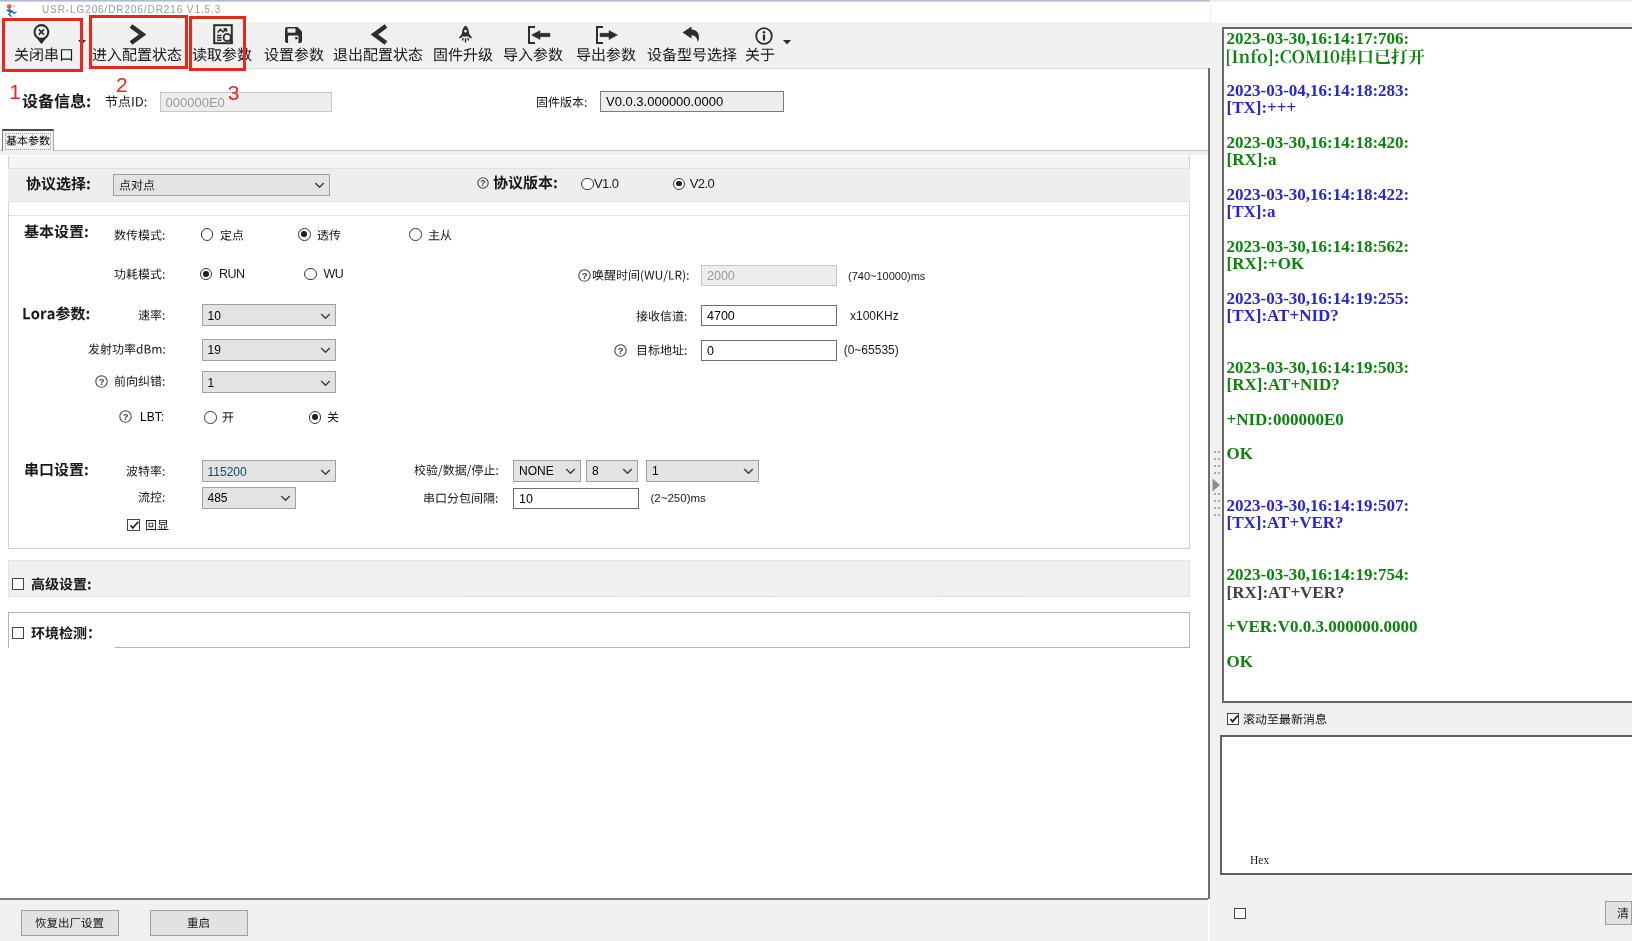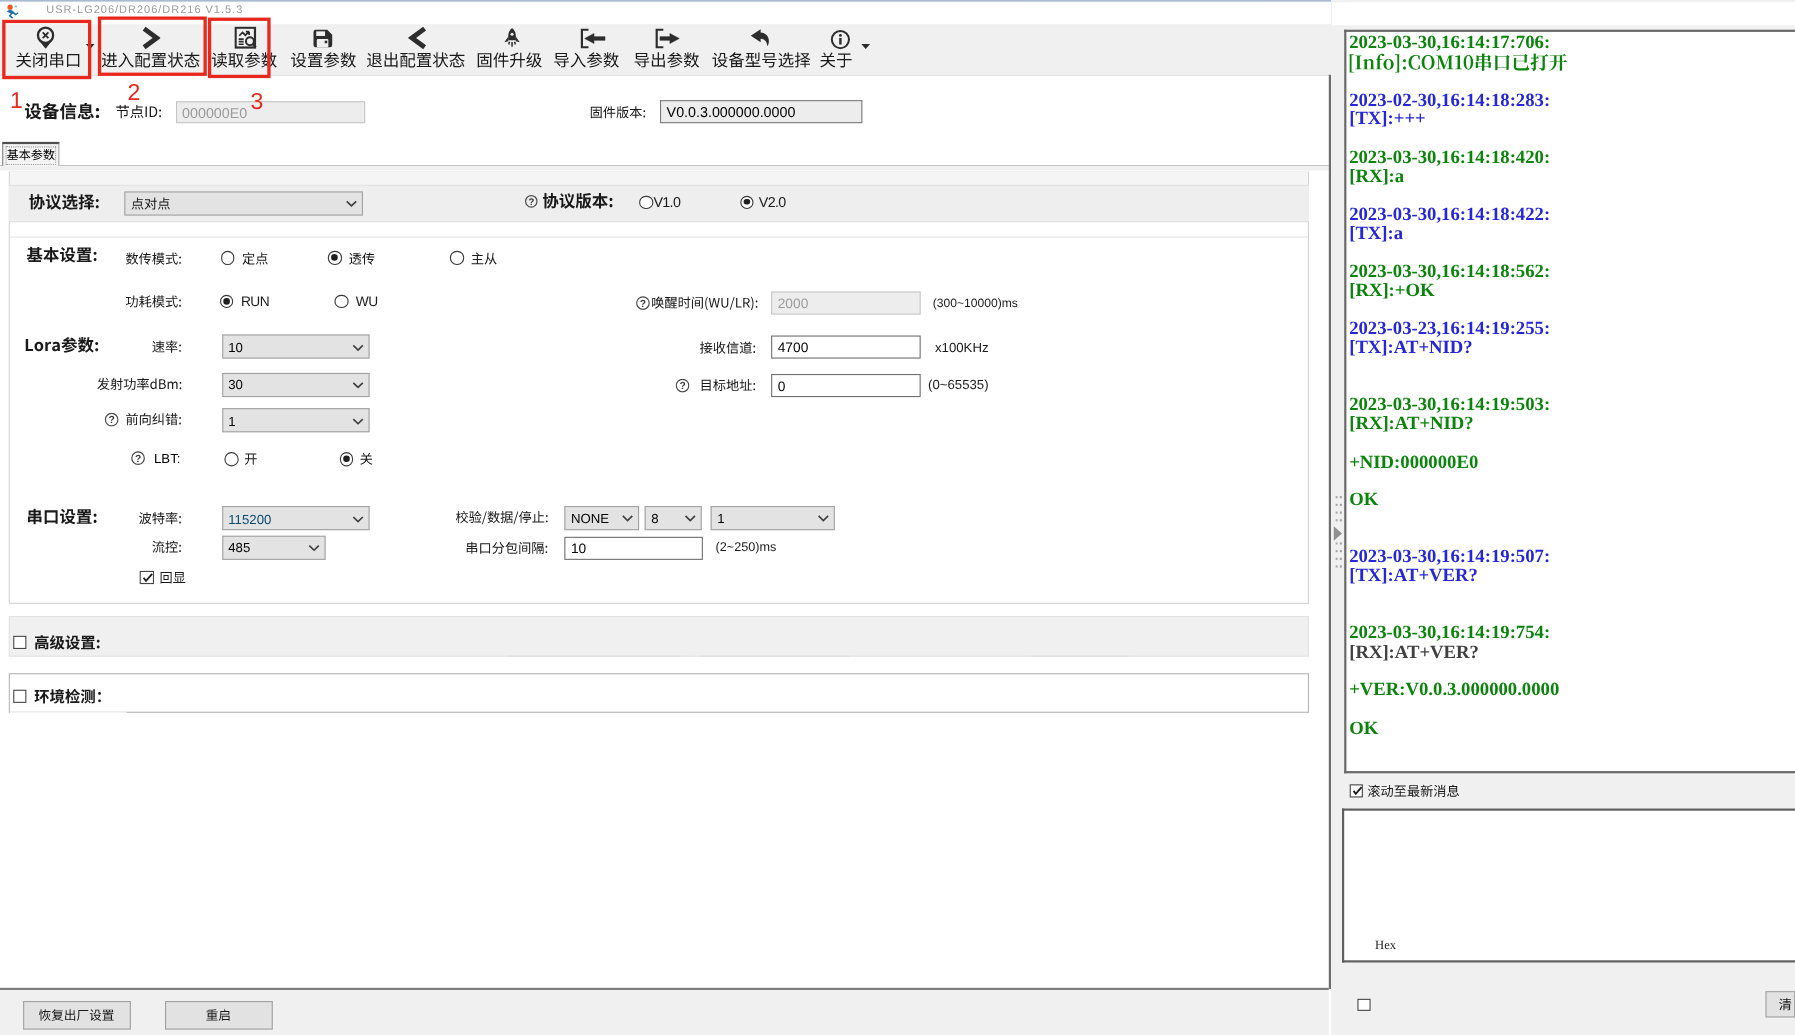--- a/index.html
+++ b/index.html
@@ -191,21 +191,21 @@
 <div class="abs" style="left:323.5px;top:266.3px;font:12.5px 'Liberation Sans';line-height:16px;color:#1a1a1a;letter-spacing:-0.5px;white-space:nowrap">WU</div>
 <svg class="abs" style="left:577.5px;top:268.5px" width="13.0" height="13.0">
     <circle cx="6.5" cy="6.5" r="5.7" fill="none" stroke="#4a4a4a" stroke-width="1.1"></circle>
     <text x="6.5" y="9.9" text-anchor="middle" font-family="Liberation Sans" font-size="9.4" font-weight="bold" fill="#3a3a3a">?</text>
   </svg>
 <div class="abs" style="left:592px;top:269.0px"><svg width="98" height="15" viewBox="0 -10.6 98 15">
       <path d="M0.9 -8.7V-0.7H1.7V-1.9H3.7V-8.7ZM1.7 -7.9H2.9V-2.7H1.7ZM6.4 -8.3H8.9C8.6 -7.8 8.3 -7.4 7.9 -7H5.5C5.9 -7.4 6.2 -7.8 6.4 -8.3ZM4.1 -3.5V-2.7H6.9C6.5 -1.7 5.5 -0.6 3.4 0.3C3.6 0.5 3.9 0.8 4 1C6 0 7.1 -1.1 7.6 -2.2C8.4 -0.8 9.6 0.3 11 0.9C11.1 0.7 11.4 0.4 11.6 0.2C10.1 -0.3 8.9 -1.4 8.2 -2.7H11.3V-3.5H10.5V-7H9C9.4 -7.5 9.9 -8.1 10.2 -8.7L9.6 -9.1L9.4 -9H6.9C7.1 -9.3 7.2 -9.6 7.4 -9.9L6.5 -10.1C6 -9.1 5.2 -7.8 4.1 -6.9C4.3 -6.7 4.5 -6.4 4.7 -6.2L4.9 -6.5V-3.5ZM5.8 -3.5V-6.3H7.3V-5.1C7.3 -4.6 7.3 -4 7.2 -3.5ZM9.6 -3.5H8C8.2 -4 8.2 -4.6 8.2 -5.1V-6.3H9.6ZM19 -6.2V-7.2H22.1V-6.2ZM19 -7.9V-8.9H22.1V-7.9ZM23 -9.6H18.2V-5.4H23ZM16 -4.4V-6.5H16.8V-4.2C16.8 -4.2 16.7 -4.2 16.6 -4.2C16.5 -4.2 16.2 -4.2 16.2 -4.2C16 -4.2 16 -4.2 16 -4.4ZM14.8 -5.6V-6.5H15.4V-4.4C15.4 -3.8 15.6 -3.7 16.1 -3.7C16.2 -3.7 16.6 -3.7 16.7 -3.7H16.8V-2.6H13.5V-3.6C13.6 -3.5 13.8 -3.4 13.8 -3.3C14.6 -3.9 14.8 -4.9 14.8 -5.6ZM14.2 -6.5V-5.6C14.2 -5 14.1 -4.3 13.5 -3.7V-6.5ZM15.5 -8.8V-7.3H14.8V-8.8ZM23.6 -0.1H21.1V-1.5H23V-2.2H21.1V-3.4H23.2V-4.1H21.1V-5.2H20.2V-4.1H19.1C19.2 -4.4 19.4 -4.8 19.4 -5.1L18.7 -5.2C18.5 -4.3 18.1 -3.5 17.5 -2.8V-7.3H16.1V-8.8H17.6V-9.6H12.6V-8.8H14.1V-7.3H12.8V0.9H13.5V0.1H16.8V0.7H17.5V-2.7C17.7 -2.6 18 -2.4 18.1 -2.3C18.3 -2.6 18.6 -3 18.8 -3.4H20.2V-2.2H18.3V-1.5H20.2V-0.1H17.8V0.7H23.6ZM13.5 -0.7V-1.9H16.8V-0.7ZM29.7 -5.4C30.3 -4.5 31.1 -3.2 31.5 -2.5L32.3 -3C31.9 -3.7 31.1 -4.9 30.4 -5.8ZM27.9 -4.8V-2.1H25.8V-4.8ZM27.9 -5.6H25.8V-8.3H27.9ZM25 -9.1V-0.3H25.8V-1.3H28.7V-9.1ZM33.2 -10V-7.7H29.3V-6.8H33.2V-0.4C33.2 -0.2 33.1 -0.1 32.8 -0.1C32.6 -0 31.7 -0 30.7 -0.1C30.9 0.2 31 0.6 31.1 0.8C32.3 0.8 33 0.8 33.5 0.7C33.9 0.5 34.1 0.3 34.1 -0.4V-6.8H35.5V-7.7H34.1V-10ZM37.1 -7.4V1H38V-7.4ZM37.3 -9.5C37.8 -9 38.4 -8.2 38.7 -7.7L39.5 -8.2C39.2 -8.7 38.5 -9.4 38 -9.9ZM40.5 -3.5H43.4V-1.9H40.5ZM40.5 -5.9H43.4V-4.3H40.5ZM39.7 -6.6V-1.2H44.3V-6.6ZM40.2 -9.4V-8.6H46V-0.1C46 0 46 0.1 45.8 0.1C45.7 0.1 45.2 0.1 44.7 0.1C44.8 0.3 44.9 0.7 45 0.9C45.7 0.9 46.2 0.9 46.5 0.8C46.8 0.6 47 0.4 47 -0.1V-9.4ZM50.9 2.4 51.5 2.1C50.5 0.3 50 -1.7 50 -3.7C50 -5.8 50.5 -7.8 51.5 -9.5L50.9 -9.8C49.8 -8 49.1 -6.1 49.1 -3.7C49.1 -1.4 49.8 0.6 50.9 2.4ZM54.2 0H55.5L56.9 -5.3C57 -6 57.2 -6.6 57.3 -7.3H57.3C57.5 -6.6 57.6 -6 57.8 -5.3L59.1 0H60.5L62.3 -8.8H61.2L60.3 -4C60.1 -3.1 59.9 -2.1 59.8 -1.2H59.7C59.5 -2.1 59.3 -3.1 59.1 -4L57.9 -8.8H56.8L55.6 -4C55.4 -3.1 55.2 -2.1 55 -1.2H55C54.8 -2.1 54.6 -3.1 54.4 -4L53.5 -8.8H52.4ZM66.9 0.2C68.7 0.2 70.1 -0.8 70.1 -3.6V-8.8H69V-3.6C69 -1.5 68.1 -0.8 66.9 -0.8C65.8 -0.8 64.9 -1.5 64.9 -3.6V-8.8H63.8V-3.6C63.8 -0.8 65.1 0.2 66.9 0.2ZM71.4 2.1H72.2L75.8 -9.5H75ZM77.2 0H82.1V-0.9H78.3V-8.8H77.2ZM84.8 -4.6V-7.9H86.3C87.6 -7.9 88.4 -7.5 88.4 -6.3C88.4 -5.2 87.6 -4.6 86.3 -4.6ZM88.5 0H89.7L87.5 -3.9C88.7 -4.1 89.5 -5 89.5 -6.3C89.5 -8.2 88.2 -8.8 86.4 -8.8H83.7V0H84.8V-3.7H86.4ZM91.3 2.4C92.4 0.6 93 -1.4 93 -3.7C93 -6.1 92.4 -8 91.3 -9.8L90.6 -9.5C91.6 -7.8 92.1 -5.8 92.1 -3.7C92.1 -1.7 91.6 0.3 90.6 2.1ZM95.8 -4.7C96.2 -4.7 96.6 -5 96.6 -5.5C96.6 -6 96.2 -6.4 95.8 -6.4C95.4 -6.4 95 -6 95 -5.5C95 -5 95.4 -4.7 95.8 -4.7ZM95.8 0.2C96.2 0.2 96.6 -0.2 96.6 -0.7C96.6 -1.2 96.2 -1.5 95.8 -1.5C95.4 -1.5 95 -1.2 95 -0.7C95 -0.2 95.4 0.2 95.8 0.2Z" fill="#1a1a1a"></path>
     </svg></div>
 <div class="abs tbd" style="left:701px;top:264.5px;width:135.5px;height:21.5px"></div>
 <div class="abs" style="left:707px;top:267.8px;font:12.5px 'Liberation Sans';line-height:16px;color:#9b9b9b;white-space:nowrap">2000</div>
-<div class="abs" style="left:848px;top:269.0px;font:11px 'Liberation Sans';line-height:14px;color:#1a1a1a;white-space:nowrap">(300~10000)ms</div>
+<div class="abs" style="left:848px;top:269.0px;font:11px 'Liberation Sans';line-height:14px;color:#1a1a1a;white-space:nowrap">(740~10000)ms</div>
 <div class="abs" style="left:22px;top:305.5px"><svg width="69" height="18" viewBox="0 -13.2 69 18">
       <path d="M1.4 0H8.1V-1.9H3.6V-11.1H1.4ZM13.4 0.2C15.5 0.2 17.4 -1.4 17.4 -4.2C17.4 -7 15.5 -8.6 13.4 -8.6C11.2 -8.6 9.3 -7 9.3 -4.2C9.3 -1.4 11.2 0.2 13.4 0.2ZM13.4 -1.6C12.2 -1.6 11.6 -2.6 11.6 -4.2C11.6 -5.8 12.2 -6.8 13.4 -6.8C14.5 -6.8 15.1 -5.8 15.1 -4.2C15.1 -2.6 14.5 -1.6 13.4 -1.6ZM19.2 0H21.4V-5C21.9 -6.2 22.7 -6.7 23.4 -6.7C23.7 -6.7 24 -6.6 24.3 -6.5L24.6 -8.4C24.4 -8.5 24.1 -8.6 23.6 -8.6C22.8 -8.6 21.9 -8 21.3 -6.9H21.2L21 -8.4H19.2ZM27.8 0.2C28.8 0.2 29.7 -0.3 30.4 -0.9H30.4L30.6 0H32.4V-4.9C32.4 -7.3 31.3 -8.6 29.2 -8.6C27.9 -8.6 26.7 -8.1 25.7 -7.5L26.5 -6C27.2 -6.5 28 -6.8 28.8 -6.8C29.8 -6.8 30.2 -6.2 30.2 -5.4C26.8 -5 25.4 -4.1 25.4 -2.3C25.4 -0.9 26.3 0.2 27.8 0.2ZM28.6 -1.5C27.9 -1.5 27.5 -1.8 27.5 -2.5C27.5 -3.2 28.1 -3.8 30.2 -4V-2.3C29.7 -1.8 29.2 -1.5 28.6 -1.5ZM42.6 -4.2C41.4 -3.4 38.9 -2.7 36.9 -2.5C37.2 -2.1 37.6 -1.5 37.8 -1.1C40.1 -1.5 42.6 -2.3 44.1 -3.5ZM44.4 -2.7C42.8 -1.2 39.4 -0.5 35.8 -0.2C36.1 0.2 36.5 0.9 36.7 1.4C40.6 0.9 44 0.1 46.1 -1.9ZM36 -8.6C36.4 -8.7 36.9 -8.8 38.9 -8.9C38.7 -8.6 38.6 -8.2 38.4 -7.9H34.2V-6.4H37.3C36.3 -5.3 35.2 -4.5 33.8 -3.9C34.2 -3.6 34.9 -2.9 35.2 -2.5C36 -3 36.9 -3.5 37.6 -4.2C37.9 -3.9 38.1 -3.6 38.2 -3.4C39.8 -3.7 41.6 -4.3 42.9 -5.1L41.5 -5.9C40.7 -5.5 39.5 -5.1 38.3 -4.9C38.8 -5.3 39.2 -5.8 39.5 -6.4H42.5C43.6 -4.7 45.2 -3.3 46.9 -2.5C47.2 -3 47.7 -3.6 48.1 -4C46.8 -4.5 45.5 -5.4 44.5 -6.4H47.8V-7.9H40.5C40.6 -8.3 40.8 -8.6 40.9 -9L44.8 -9.1C45.1 -8.8 45.4 -8.5 45.6 -8.3L47.1 -9.3C46.3 -10.3 44.6 -11.5 43.3 -12.4L41.8 -11.5C42.3 -11.2 42.7 -10.9 43.2 -10.5L39 -10.4C39.8 -10.9 40.6 -11.5 41.3 -12L39.7 -12.9C38.6 -11.9 37.1 -11 36.7 -10.7C36.2 -10.5 35.9 -10.3 35.5 -10.2C35.7 -9.8 35.9 -9 36 -8.6ZM54.8 -12.6C54.6 -12 54.2 -11.2 53.8 -10.7L55 -10.1C55.4 -10.6 55.8 -11.3 56.3 -12ZM54.1 -3.6C53.8 -3 53.4 -2.6 53 -2.2L51.8 -2.8L52.3 -3.6ZM49.7 -2.2C50.4 -1.9 51.1 -1.6 51.8 -1.2C51 -0.7 49.9 -0.3 48.9 -0C49.2 0.3 49.5 0.9 49.7 1.3C51 0.9 52.2 0.4 53.2 -0.4C53.7 -0.1 54.1 0.2 54.4 0.4L55.5 -0.8C55.2 -1 54.8 -1.2 54.4 -1.4C55.2 -2.3 55.7 -3.4 56.1 -4.7L55.1 -5.1L54.9 -5H53L53.2 -5.6L51.6 -5.9C51.5 -5.6 51.4 -5.3 51.3 -5H49.4V-3.6H50.5C50.2 -3.1 49.9 -2.6 49.7 -2.2ZM49.5 -12C49.8 -11.4 50.2 -10.6 50.3 -10.1H49.1V-8.7H51.3C50.6 -7.9 49.7 -7.3 48.8 -6.9C49.1 -6.6 49.5 -6 49.7 -5.6C50.5 -6 51.3 -6.6 52 -7.3V-6H53.6V-7.6C54.2 -7.2 54.8 -6.7 55.1 -6.3L56.1 -7.6C55.8 -7.8 55 -8.3 54.3 -8.7H56.5V-10.1H53.6V-12.8H52V-10.1H50.4L51.7 -10.6C51.5 -11.2 51.1 -11.9 50.8 -12.5ZM57.6 -12.7C57.3 -10 56.6 -7.4 55.4 -5.9C55.8 -5.6 56.5 -5 56.7 -4.7C57 -5.1 57.3 -5.6 57.5 -6.1C57.8 -5 58.2 -3.9 58.6 -2.9C57.8 -1.7 56.7 -0.7 55.2 -0C55.5 0.3 56 1.1 56.1 1.4C57.5 0.7 58.6 -0.2 59.5 -1.3C60.1 -0.3 61 0.6 62 1.2C62.3 0.8 62.8 0.1 63.2 -0.2C62.1 -0.8 61.2 -1.8 60.4 -2.9C61.2 -4.4 61.6 -6.2 61.9 -8.3H62.8V-10H58.8C59 -10.8 59.2 -11.6 59.3 -12.5ZM60.2 -8.3C60.1 -7 59.8 -5.9 59.5 -4.9C59.1 -6 58.8 -7.1 58.6 -8.3ZM65.9 -5.5C66.7 -5.5 67.3 -6.1 67.3 -6.9C67.3 -7.7 66.7 -8.4 65.9 -8.4C65.1 -8.4 64.5 -7.7 64.5 -6.9C64.5 -6.1 65.1 -5.5 65.9 -5.5ZM65.9 0.2C66.7 0.2 67.3 -0.4 67.3 -1.2C67.3 -2.1 66.7 -2.7 65.9 -2.7C65.1 -2.7 64.5 -2.1 64.5 -1.2C64.5 -0.4 65.1 0.2 65.9 0.2Z" fill="#1a1a1a"></path>
     </svg></div>
 <div class="abs" style="left:137.5px;top:309.0px"><svg width="28" height="15" viewBox="0 -10.6 28 15">
       <path d="M0.8 -9.1C1.5 -8.5 2.3 -7.6 2.7 -7L3.4 -7.6C3 -8.1 2.2 -9 1.5 -9.6ZM3.2 -5.8H0.6V-5H2.3V-1.2C1.8 -1 1.1 -0.5 0.5 0.1L1.1 0.9C1.7 0.1 2.3 -0.5 2.8 -0.5C3 -0.5 3.4 -0.2 3.9 0.1C4.8 0.6 5.8 0.7 7.2 0.7C8.3 0.7 10.4 0.7 11.3 0.6C11.3 0.3 11.4 -0.1 11.5 -0.3C10.4 -0.2 8.6 -0.1 7.2 -0.1C5.9 -0.1 4.9 -0.2 4.1 -0.6C3.7 -0.8 3.4 -1 3.2 -1.2ZM5.1 -6.3H7V-4.8H5.1ZM7.9 -6.3H9.9V-4.8H7.9ZM7 -10.1V-8.8H3.8V-8.1H7V-7.1H4.3V-4.1H6.6C6 -3.1 4.8 -2.1 3.7 -1.6C3.9 -1.5 4.1 -1.2 4.3 -0.9C5.2 -1.5 6.3 -2.4 7 -3.4V-0.6H7.9V-3.4C8.9 -2.6 10 -1.8 10.6 -1.1L11.1 -1.7C10.5 -2.4 9.3 -3.3 8.2 -4.1H10.8V-7.1H7.9V-8.1H11.3V-8.8H7.9V-10.1ZM21.9 -7.7C21.5 -7.2 20.8 -6.6 20.2 -6.2L20.9 -5.7C21.5 -6.1 22.2 -6.7 22.7 -7.3ZM12.7 -4 13.1 -3.3C13.9 -3.7 14.9 -4.2 15.8 -4.7L15.6 -5.4C14.6 -4.9 13.4 -4.4 12.7 -4ZM13 -7.2C13.7 -6.8 14.5 -6.2 14.8 -5.8L15.5 -6.3C15.1 -6.7 14.3 -7.3 13.6 -7.7ZM20.1 -4.9C21 -4.4 22 -3.7 22.5 -3.2L23.2 -3.7C22.6 -4.2 21.6 -4.9 20.8 -5.4ZM12.6 -2.4V-1.6H17.5V1H18.5V-1.6H23.4V-2.4H18.5V-3.4H17.5V-2.4ZM17.2 -9.9C17.4 -9.7 17.6 -9.3 17.8 -9H12.9V-8.2H17.3C16.9 -7.6 16.5 -7.1 16.3 -6.9C16.2 -6.7 16 -6.6 15.8 -6.6C15.9 -6.4 16 -6 16.1 -5.8C16.2 -5.9 16.5 -5.9 17.9 -6C17.3 -5.4 16.8 -5 16.5 -4.8C16.1 -4.5 15.8 -4.2 15.6 -4.2C15.7 -4 15.8 -3.6 15.8 -3.4C16.1 -3.5 16.5 -3.6 19.6 -3.9C19.8 -3.6 19.9 -3.4 20 -3.2L20.7 -3.6C20.4 -4.1 19.8 -5 19.3 -5.6L18.6 -5.3C18.8 -5.1 19 -4.8 19.2 -4.5L17.1 -4.4C18.1 -5.2 19.2 -6.3 20.1 -7.4L19.4 -7.8C19.2 -7.5 18.9 -7.1 18.6 -6.8L17.1 -6.7C17.4 -7.1 17.8 -7.6 18.2 -8.2H23.3V-9H18.8C18.7 -9.3 18.4 -9.8 18.1 -10.2ZM25.7 -4.7C26.1 -4.7 26.5 -5 26.5 -5.5C26.5 -6 26.1 -6.4 25.7 -6.4C25.2 -6.4 24.9 -6 24.9 -5.5C24.9 -5 25.2 -4.7 25.7 -4.7ZM25.7 0.2C26.1 0.2 26.5 -0.2 26.5 -0.7C26.5 -1.2 26.1 -1.5 25.7 -1.5C25.2 -1.5 24.9 -1.2 24.9 -0.7C24.9 -0.2 25.2 0.2 25.7 0.2Z" fill="#1a1a1a"></path>
     </svg></div>
 <div class="abs cbx" style="left:201.5px;top:304px;width:134px;height:22px">
     <svg class="vv" width="11" height="7" style="right:4px;top:7.5px">
       <path d="M1.2 1L5.5 5.2L9.8 1" stroke="#3f3f3f" stroke-width="1.5" fill="none"></path>
     </svg>
@@ -218,21 +218,21 @@
 <div class="abs" style="left:707px;top:307.5px;font:12.5px 'Liberation Sans';line-height:16px;color:#000;white-space:nowrap">4700</div>
 <div class="abs" style="left:850px;top:307.5px;font:12px 'Liberation Sans';line-height:16px;color:#1a1a1a;white-space:nowrap">x100KHz</div>
 <div class="abs" style="left:87.5px;top:342.5px"><svg width="78" height="15" viewBox="0 -10.6 78 15">
       <path d="M8.1 -9.5C8.6 -8.9 9.3 -8.2 9.6 -7.7L10.3 -8.2C10 -8.6 9.3 -9.4 8.8 -9.9ZM1.7 -6.3C1.8 -6.4 2.3 -6.5 3 -6.5H4.7C3.9 -4 2.6 -2 0.4 -0.7C0.6 -0.5 0.9 -0.2 1 0C2.6 -0.9 3.7 -2.2 4.6 -3.7C5.1 -2.8 5.7 -2 6.4 -1.3C5.3 -0.6 4.1 -0.1 2.9 0.2C3 0.4 3.3 0.7 3.4 1C4.7 0.6 6 0.1 7.1 -0.7C8.2 0.1 9.5 0.6 11 1C11.1 0.7 11.4 0.4 11.6 0.2C10.1 -0.1 8.8 -0.6 7.8 -1.3C8.8 -2.2 9.6 -3.4 10.1 -5L9.5 -5.2L9.3 -5.2H5.3C5.4 -5.6 5.6 -6 5.7 -6.5H11.2L11.2 -7.3H6C6.2 -8.2 6.3 -9 6.4 -10L5.4 -10.1C5.3 -9.1 5.1 -8.2 4.9 -7.3H2.7C3.1 -8 3.4 -8.8 3.6 -9.6L2.7 -9.7C2.5 -8.8 2 -7.8 1.9 -7.6C1.7 -7.3 1.6 -7.2 1.4 -7.1C1.5 -6.9 1.7 -6.5 1.7 -6.3ZM7.1 -1.8C6.2 -2.5 5.6 -3.4 5.1 -4.3H8.9C8.5 -3.3 7.8 -2.5 7.1 -1.8ZM18.4 -5.1C19 -4.2 19.6 -3 19.8 -2.2L20.6 -2.6C20.3 -3.3 19.7 -4.5 19.1 -5.4ZM14.3 -6.3H16.7V-5.4H14.3ZM14.3 -7V-8H16.7V-7ZM14.3 -4.7H16.7V-3.7H14.3ZM12.6 -3.7V-2.9H15.7C14.8 -1.8 13.6 -0.8 12.4 -0.2C12.6 -0.1 12.9 0.2 13 0.4C14.4 -0.3 15.7 -1.5 16.7 -2.9H16.7V-0C16.7 0.1 16.6 0.2 16.4 0.2C16.3 0.2 15.7 0.2 15.1 0.2C15.2 0.4 15.3 0.8 15.4 1C16.2 1 16.8 0.9 17.1 0.8C17.4 0.7 17.5 0.4 17.5 -0V-8.7H15.6C15.7 -9.1 15.9 -9.5 16.1 -10L15.2 -10.1C15.1 -9.7 14.9 -9.2 14.7 -8.7H13.5V-3.7ZM21.3 -10V-7.3H18V-6.4H21.3V-0.2C21.3 0 21.3 0.1 21 0.1C20.8 0.1 20.2 0.1 19.4 0.1C19.6 0.3 19.7 0.7 19.7 0.9C20.7 1 21.3 0.9 21.7 0.8C22 0.6 22.2 0.4 22.2 -0.2V-6.4H23.5V-7.3H22.2V-10ZM24.5 -2.2 24.7 -1.3C26 -1.6 27.7 -2.1 29.3 -2.6L29.2 -3.4L27.3 -2.9V-7.8H29V-8.7H24.6V-7.8H26.4V-2.7C25.7 -2.5 25 -2.3 24.5 -2.2ZM31.2 -9.9C31.2 -9 31.2 -8.2 31.1 -7.3H29.1V-6.5H31.1C30.9 -3.5 30.3 -1.1 27.7 0.3C27.9 0.4 28.2 0.7 28.3 1C31.1 -0.6 31.8 -3.3 32 -6.5H34.4C34.2 -2.2 34 -0.6 33.7 -0.2C33.5 -0 33.4 0 33.2 0C32.9 0 32.2 -0 31.5 -0.1C31.6 0.2 31.7 0.6 31.8 0.8C32.4 0.9 33.1 0.9 33.5 0.8C33.9 0.8 34.2 0.7 34.5 0.4C34.9 -0.2 35.1 -1.9 35.3 -6.9C35.3 -7 35.3 -7.3 35.3 -7.3H32C32.1 -8.2 32.1 -9 32.1 -9.9ZM45.9 -7.7C45.5 -7.2 44.8 -6.6 44.2 -6.2L44.9 -5.7C45.5 -6.1 46.2 -6.7 46.7 -7.3ZM36.7 -4 37.1 -3.3C37.9 -3.7 38.9 -4.2 39.8 -4.7L39.6 -5.4C38.6 -4.9 37.4 -4.4 36.7 -4ZM37 -7.2C37.7 -6.8 38.5 -6.2 38.8 -5.8L39.5 -6.3C39.1 -6.7 38.3 -7.3 37.6 -7.7ZM44.1 -4.9C45 -4.4 46 -3.7 46.5 -3.2L47.2 -3.7C46.6 -4.2 45.6 -4.9 44.8 -5.4ZM36.6 -2.4V-1.6H41.5V1H42.5V-1.6H47.4V-2.4H42.5V-3.4H41.5V-2.4ZM41.2 -9.9C41.4 -9.7 41.6 -9.3 41.8 -9H36.9V-8.2H41.3C40.9 -7.6 40.5 -7.1 40.3 -6.9C40.2 -6.7 40 -6.6 39.8 -6.6C39.9 -6.4 40 -6 40.1 -5.8C40.2 -5.9 40.5 -5.9 41.9 -6C41.3 -5.4 40.8 -5 40.5 -4.8C40.1 -4.5 39.8 -4.2 39.6 -4.2C39.7 -4 39.8 -3.6 39.8 -3.4C40.1 -3.5 40.5 -3.6 43.6 -3.9C43.8 -3.6 43.9 -3.4 44 -3.2L44.7 -3.6C44.4 -4.1 43.8 -5 43.3 -5.6L42.6 -5.3C42.8 -5.1 43 -4.8 43.2 -4.5L41.1 -4.4C42.1 -5.2 43.2 -6.3 44.1 -7.4L43.4 -7.8C43.2 -7.5 42.9 -7.1 42.6 -6.8L41.1 -6.7C41.4 -7.1 41.8 -7.6 42.2 -8.2H47.3V-9H42.8C42.7 -9.3 42.4 -9.8 42.1 -10.2ZM51.3 0.2C52.1 0.2 52.8 -0.3 53.3 -0.8H53.3L53.4 0H54.3V-9.6H53.2V-7L53.3 -5.9C52.7 -6.4 52.2 -6.7 51.5 -6.7C50 -6.7 48.6 -5.4 48.6 -3.3C48.6 -1.1 49.7 0.2 51.3 0.2ZM51.6 -0.8C50.4 -0.8 49.8 -1.7 49.8 -3.3C49.8 -4.8 50.6 -5.8 51.6 -5.8C52.2 -5.8 52.7 -5.6 53.2 -5.1V-1.7C52.7 -1.1 52.2 -0.8 51.6 -0.8ZM56.7 0H59.4C61.4 0 62.8 -0.9 62.8 -2.6C62.8 -3.8 62 -4.5 61 -4.7V-4.7C61.8 -5 62.3 -5.8 62.3 -6.6C62.3 -8.2 61 -8.8 59.3 -8.8H56.7ZM57.8 -5.1V-7.9H59.1C60.5 -7.9 61.2 -7.5 61.2 -6.5C61.2 -5.6 60.6 -5.1 59.1 -5.1ZM57.8 -0.9V-4.2H59.3C60.8 -4.2 61.7 -3.7 61.7 -2.6C61.7 -1.4 60.8 -0.9 59.3 -0.9ZM64.4 0H65.5V-4.7C66.1 -5.4 66.7 -5.7 67.2 -5.7C68 -5.7 68.4 -5.2 68.4 -4V0H69.5V-4.7C70.1 -5.4 70.6 -5.7 71.1 -5.7C71.9 -5.7 72.3 -5.2 72.3 -4V0H73.4V-4.1C73.4 -5.8 72.8 -6.7 71.4 -6.7C70.6 -6.7 70 -6.2 69.3 -5.4C69 -6.2 68.5 -6.7 67.5 -6.7C66.7 -6.7 66 -6.2 65.5 -5.6H65.4L65.3 -6.5H64.4ZM76.1 -4.7C76.5 -4.7 76.9 -5 76.9 -5.5C76.9 -6 76.5 -6.4 76.1 -6.4C75.7 -6.4 75.3 -6 75.3 -5.5C75.3 -5 75.7 -4.7 76.1 -4.7ZM76.1 0.2C76.5 0.2 76.9 -0.2 76.9 -0.7C76.9 -1.2 76.5 -1.5 76.1 -1.5C75.7 -1.5 75.3 -1.2 75.3 -0.7C75.3 -0.2 75.7 0.2 76.1 0.2Z" fill="#1a1a1a"></path>
     </svg></div>
 <div class="abs cbx" style="left:201.5px;top:338.5px;width:134px;height:22px">
     <svg class="vv" width="11" height="7" style="right:4px;top:7.5px">
       <path d="M1.2 1L5.5 5.2L9.8 1" stroke="#3f3f3f" stroke-width="1.5" fill="none"></path>
     </svg>
   </div>
-<div class="abs" style="left:207.5px;top:342.0px;font:12px 'Liberation Sans';line-height:16px;color:#000;white-space:nowrap">30</div>
+<div class="abs" style="left:207.5px;top:342.0px;font:12px 'Liberation Sans';line-height:16px;color:#000;white-space:nowrap">19</div>
 <svg class="abs" style="left:614.0px;top:343.8px" width="13.0" height="13.0">
     <circle cx="6.5" cy="6.5" r="5.7" fill="none" stroke="#4a4a4a" stroke-width="1.1"></circle>
     <text x="6.5" y="9.9" text-anchor="middle" font-family="Liberation Sans" font-size="9.4" font-weight="bold" fill="#3a3a3a">?</text>
   </svg>
 <div class="abs" style="left:636px;top:344.0px"><svg width="52" height="15" viewBox="0 -10.6 52 15">
       <path d="M2.8 -5.6H9.1V-3.7H2.8ZM2.8 -6.5V-8.4H9.1V-6.5ZM2.8 -2.8H9.1V-0.8H2.8ZM1.9 -9.3V0.9H2.8V0.1H9.1V0.9H10V-9.3ZM17.6 -9.2V-8.3H22.8V-9.2ZM21.3 -3.9C21.9 -2.7 22.5 -1.1 22.7 -0.2L23.5 -0.5C23.3 -1.4 22.7 -3 22.1 -4.1ZM17.9 -4.1C17.6 -2.8 17 -1.5 16.4 -0.7C16.6 -0.6 16.9 -0.3 17.1 -0.2C17.7 -1.1 18.3 -2.5 18.7 -3.9ZM17.1 -6.3V-5.4H19.6V-0.2C19.6 -0.1 19.6 -0 19.4 0C19.2 0 18.7 0 18.1 -0C18.2 0.3 18.3 0.6 18.3 0.9C19.2 0.9 19.7 0.9 20.1 0.7C20.4 0.6 20.5 0.3 20.5 -0.2V-5.4H23.5V-6.3ZM14.4 -10.1V-7.5H12.6V-6.7H14.2C13.8 -5.2 13.1 -3.5 12.3 -2.6C12.5 -2.4 12.7 -2 12.8 -1.7C13.4 -2.5 14 -3.8 14.4 -5.1V0.9H15.3V-5.3C15.7 -4.7 16.2 -4 16.4 -3.6L16.9 -4.3C16.7 -4.7 15.7 -6 15.3 -6.4V-6.7H16.9V-7.5H15.3V-10.1ZM29.1 -9V-5.7L27.9 -5.1L28.2 -4.3L29.1 -4.7V-0.9C29.1 0.4 29.5 0.7 30.9 0.7C31.2 0.7 33.6 0.7 33.9 0.7C35.1 0.7 35.4 0.2 35.6 -1.5C35.3 -1.5 35 -1.7 34.8 -1.8C34.7 -0.5 34.6 -0.1 33.9 -0.1C33.4 -0.1 31.4 -0.1 31 -0.1C30.2 -0.1 30 -0.3 30 -0.9V-5.1L31.6 -5.8V-1.7H32.5V-6.2L34.2 -6.9C34.2 -4.9 34.1 -3.6 34.1 -3.3C34 -3 33.9 -3 33.7 -3C33.6 -3 33.2 -3 32.9 -3C33 -2.8 33.1 -2.5 33.1 -2.2C33.5 -2.2 33.9 -2.2 34.2 -2.3C34.6 -2.4 34.8 -2.6 34.9 -3.1C35 -3.6 35 -5.4 35 -7.6L35.1 -7.8L34.4 -8.1L34.3 -7.9L34.1 -7.8L32.5 -7.1V-10.1H31.6V-6.7L30 -6V-9ZM24.4 -1.8 24.8 -0.9C25.8 -1.4 27.2 -2 28.5 -2.6L28.3 -3.4L26.9 -2.9V-6.3H28.3V-7.2H26.9V-9.9H26V-7.2H24.5V-6.3H26V-2.5C25.4 -2.2 24.9 -2 24.4 -1.8ZM41.2 -7.5V-0.3H39.7V0.5H47.5V-0.3H44.8V-5.1H47.4V-5.9H44.8V-10H43.9V-0.3H42.1V-7.5ZM36.4 -2 36.7 -1.1C37.9 -1.5 39.3 -2.1 40.7 -2.7L40.6 -3.5L39 -2.9V-6.3H40.6V-7.2H39V-9.9H38.2V-7.2H36.5V-6.3H38.2V-2.6C37.5 -2.4 36.9 -2.1 36.4 -2ZM49.7 -4.7C50.1 -4.7 50.5 -5 50.5 -5.5C50.5 -6 50.1 -6.4 49.7 -6.4C49.2 -6.4 48.9 -6 48.9 -5.5C48.9 -5 49.2 -4.7 49.7 -4.7ZM49.7 0.2C50.1 0.2 50.5 -0.2 50.5 -0.7C50.5 -1.2 50.1 -1.5 49.7 -1.5C49.2 -1.5 48.9 -1.2 48.9 -0.7C48.9 -0.2 49.2 0.2 49.7 0.2Z" fill="#1a1a1a"></path>
     </svg></div>
 <div class="abs tbw" style="left:701px;top:339.5px;width:135.5px;height:21px"></div>
 <div class="abs" style="left:707px;top:342.5px;font:12.5px 'Liberation Sans';line-height:16px;color:#000;white-space:nowrap">0</div>
 <div class="abs" style="left:843.7px;top:342.0px;font:12px 'Liberation Sans';line-height:16px;color:#1a1a1a;white-space:nowrap">(0~65535)</div>
@@ -365,29 +365,29 @@
     <rect x="0" y="14" width="2" height="2" fill="#a8a8a8"></rect>
     <rect x="4" y="14" width="2" height="2" fill="#a8a8a8"></rect>
     <rect x="0" y="21" width="2" height="2" fill="#a8a8a8"></rect>
     <rect x="4" y="21" width="2" height="2" fill="#a8a8a8"></rect>
   </svg>
 <svg class="abs" style="left:1212px;top:478px" width="9" height="14">
     <path d="M0.5 0.5 L8 7 L0.5 13.5 Z" fill="#8f8f8f"></path>
   </svg>
 <div class="abs" style="left:1222px;top:26.5px;width:412px;height:676.5px;background:#fff;border-left:2px solid #686868;border-top:2px solid #686868;border-bottom:2px solid #686868;box-sizing:border-box"></div>
 <div class="abs" style="left:1226.5px;top:29.0px;font:bold 17px 'Liberation Serif';line-height:20px;color:#0a840a;white-space:nowrap">2023-03-30,16:14:17:706:</div>
-<div class="abs" style="left:1226.5px;top:80.9px;font:bold 17px 'Liberation Serif';line-height:20px;color:#2626d8;white-space:nowrap">2023-02-30,16:14:18:283:</div>
+<div class="abs" style="left:1226.5px;top:80.9px;font:bold 17px 'Liberation Serif';line-height:20px;color:#2626d8;white-space:nowrap">2023-03-04,16:14:18:283:</div>
 <div class="abs" style="left:1226.5px;top:98.2px;font:bold 17px 'Liberation Serif';line-height:20px;color:#2626d8;white-space:nowrap">[TX]:+++</div>
 <div class="abs" style="left:1226.5px;top:132.8px;font:bold 17px 'Liberation Serif';line-height:20px;color:#0a840a;white-space:nowrap">2023-03-30,16:14:18:420:</div>
 <div class="abs" style="left:1226.5px;top:150.1px;font:bold 17px 'Liberation Serif';line-height:20px;color:#0a840a;white-space:nowrap">[RX]:a</div>
 <div class="abs" style="left:1226.5px;top:184.7px;font:bold 17px 'Liberation Serif';line-height:20px;color:#2626d8;white-space:nowrap">2023-03-30,16:14:18:422:</div>
 <div class="abs" style="left:1226.5px;top:202.0px;font:bold 17px 'Liberation Serif';line-height:20px;color:#2626d8;white-space:nowrap">[TX]:a</div>
 <div class="abs" style="left:1226.5px;top:236.6px;font:bold 17px 'Liberation Serif';line-height:20px;color:#0a840a;white-space:nowrap">2023-03-30,16:14:18:562:</div>
 <div class="abs" style="left:1226.5px;top:253.9px;font:bold 17px 'Liberation Serif';line-height:20px;color:#0a840a;white-space:nowrap">[RX]:+OK</div>
-<div class="abs" style="left:1226.5px;top:288.5px;font:bold 17px 'Liberation Serif';line-height:20px;color:#2626d8;white-space:nowrap">2023-03-23,16:14:19:255:</div>
+<div class="abs" style="left:1226.5px;top:288.5px;font:bold 17px 'Liberation Serif';line-height:20px;color:#2626d8;white-space:nowrap">2023-03-30,16:14:19:255:</div>
 <div class="abs" style="left:1226.5px;top:305.8px;font:bold 17px 'Liberation Serif';line-height:20px;color:#2626d8;white-space:nowrap">[TX]:AT+NID?</div>
 <div class="abs" style="left:1226.5px;top:357.7px;font:bold 17px 'Liberation Serif';line-height:20px;color:#0a840a;white-space:nowrap">2023-03-30,16:14:19:503:</div>
 <div class="abs" style="left:1226.5px;top:375.0px;font:bold 17px 'Liberation Serif';line-height:20px;color:#0a840a;white-space:nowrap">[RX]:AT+NID?</div>
 <div class="abs" style="left:1226.5px;top:409.6px;font:bold 17px 'Liberation Serif';line-height:20px;color:#0a840a;white-space:nowrap">+NID:000000E0</div>
 <div class="abs" style="left:1226.5px;top:444.2px;font:bold 17px 'Liberation Serif';line-height:20px;color:#0a840a;white-space:nowrap">OK</div>
 <div class="abs" style="left:1226.5px;top:496.1px;font:bold 17px 'Liberation Serif';line-height:20px;color:#2626d8;white-space:nowrap">2023-03-30,16:14:19:507:</div>
 <div class="abs" style="left:1226.5px;top:513.4px;font:bold 17px 'Liberation Serif';line-height:20px;color:#2626d8;white-space:nowrap">[TX]:AT+VER?</div>
 <div class="abs" style="left:1226.5px;top:565.3px;font:bold 17px 'Liberation Serif';line-height:20px;color:#0a840a;white-space:nowrap">2023-03-30,16:14:19:754:</div>
 <div class="abs" style="left:1226.5px;top:582.6px;font:bold 17px 'Liberation Serif';line-height:20px;color:#404040;white-space:nowrap">[RX]:AT+VER?</div>
 <div class="abs" style="left:1226.5px;top:617.2px;font:bold 17px 'Liberation Serif';line-height:20px;color:#0a840a;white-space:nowrap">+VER:V0.0.3.000000.0000</div>

